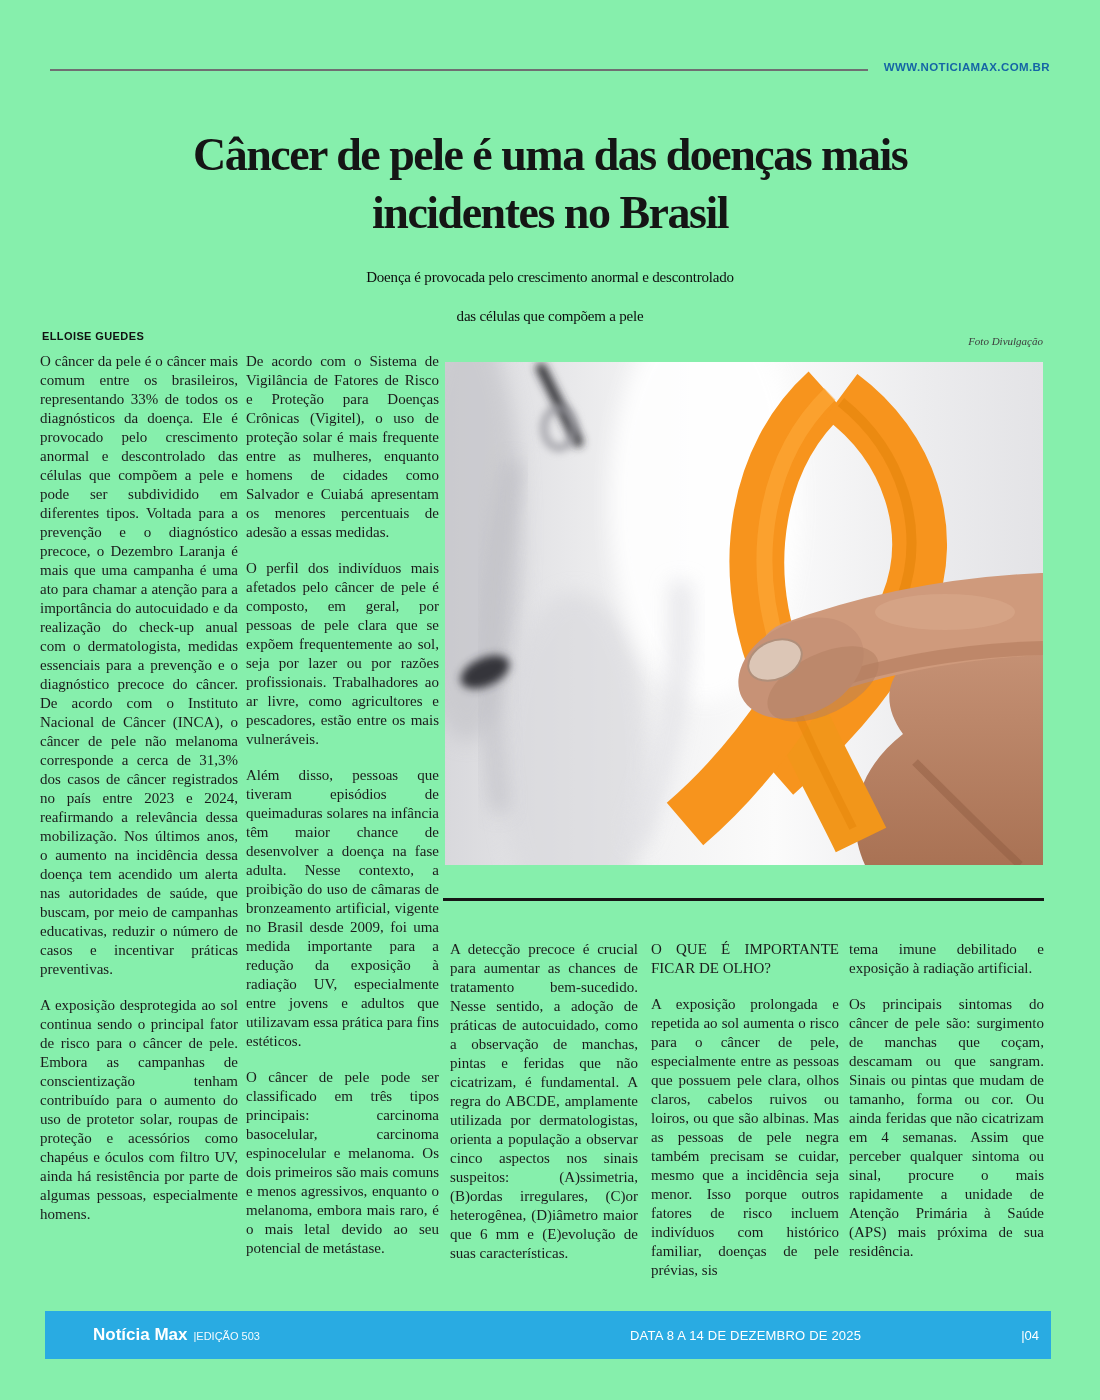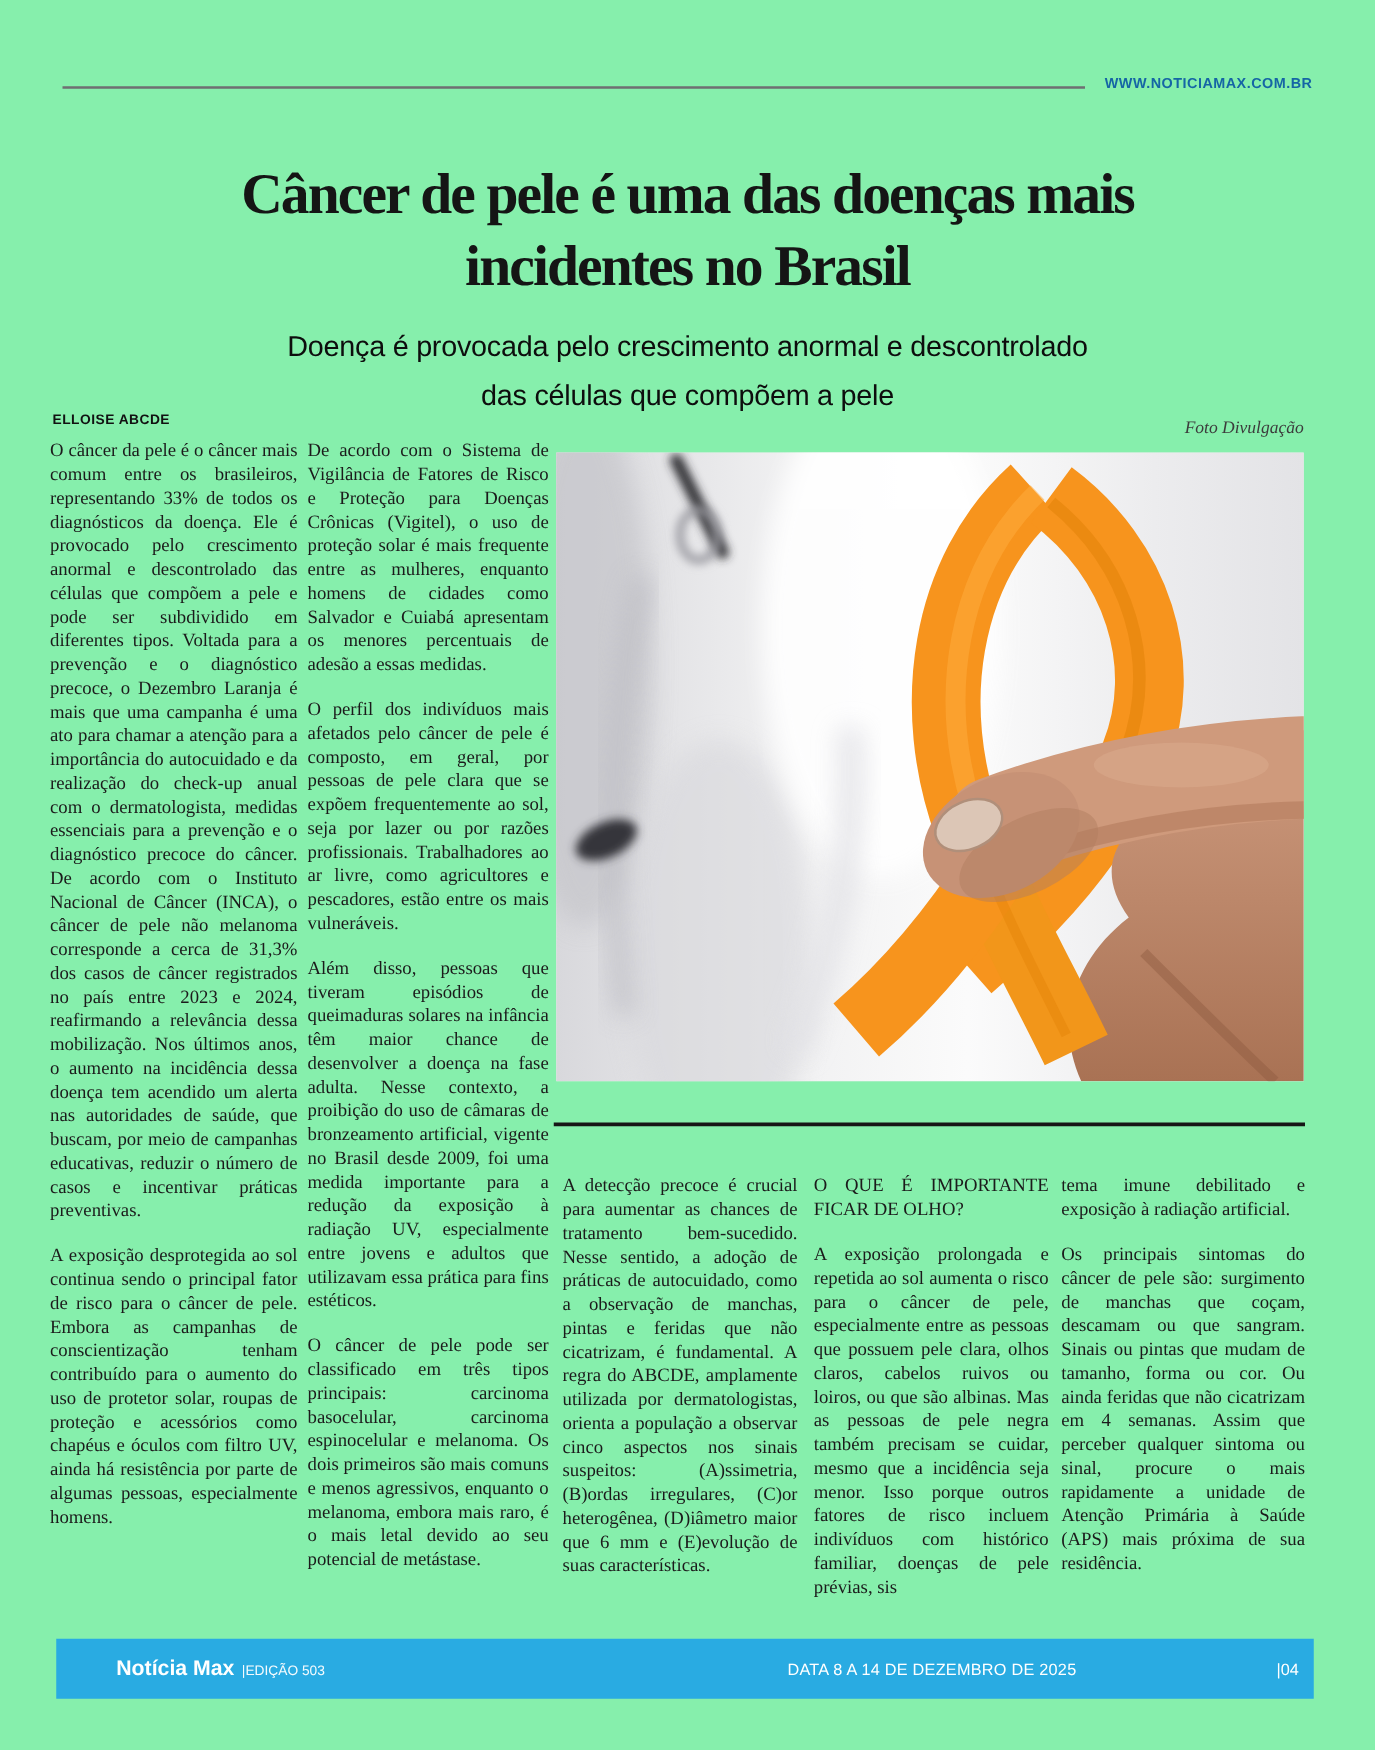--- a/index.html
+++ b/index.html
@@ -15,26 +15,26 @@
 
   
   #kicker{left:42px;top:80px;font-family:"Liberation Sans",sans-serif;font-size:24px;
           font-weight:800;letter-spacing:-.2px;color:#15599E;}
 
   
   #headline{left:0;top:126px;width:1100px;text-align:center;font-weight:bold;
             font-size:46px;line-height:58px;letter-spacing:-1.5px;color:#151515;}
   
   #subtitle{left:0;top:258px;width:1100px;text-align:center;
-            font-family:Liberation Sans, sans-serif;font-size:23px;line-height:39px;
+            font-family:Liberation Serif, serif;font-size:15px;line-height:39px;
             letter-spacing:-.2px;color:#0d0d0d;}
 
   #byline{left:42px;top:330px;font-family:"Liberation Sans",sans-serif;font-size:11px;
           font-weight:bold;letter-spacing:.4px;color:#111;}
-  #photo-credit{top:335px;right:57px;font-style:italic;font-size:14px;color:#3c3c3c;margin-left:29px;}
+  #photo-credit{top:335px;right:57px;font-style:italic;font-size:11px;color:#3c3c3c;margin-left:29px;}
 
   
   .col{font-size:15px;line-height:19px;text-align:justify;overflow:hidden;font-family:Liberation Serif, serif;}
   .col p{margin:0 0 17px 0;}
   #col1{left:40px;top:352px;width:198px;height:938px;}
   #col2{left:246px;top:352px;width:193px;height:938px;}
   #col3{left:450px;top:940px;width:188px;height:348px;}
   #col4{left:651px;top:940px;width:188px;height:348px;}
   #col5{left:849px;top:940px;width:195px;height:348px;}
   .col .subhead{margin:0 0 17px 0;text-transform:none;}
@@ -65,21 +65,21 @@
   <div id="headline" class="abs">
     <div>Câncer de pele é uma das doenças mais</div>
     <div>incidentes no Brasil</div>
   </div>
 
   <div id="subtitle" class="abs">
     <div>Doença é provocada pelo crescimento anormal e descontrolado</div>
     <div>das células que compõem a pele</div>
   </div>
 
-  <div id="byline" class="abs">ELLOISE ABCDE</div>
+  <div id="byline" class="abs">ELLOISE GUEDES</div>
   <div id="photo-credit" class="abs">Foto Divulgação</div>
 
   <div id="col1" class="abs col">
     <p>O câncer da pele é o câncer mais comum entre os brasileiros, representando 33% de todos os diagnósticos da doença. Ele é provocado pelo crescimento anormal e descontrolado das células que compõem a pele e pode ser subdividido em diferentes tipos. Voltada para a prevenção e o diagnóstico precoce, o Dezembro Laranja é mais que uma campanha é uma ato para chamar a atenção para a importância do autocuidado e da realização do check-up anual com o dermatologista, medidas essenciais para a prevenção e o diagnóstico precoce do câncer. De acordo com o Instituto Nacional de Câncer (INCA), o câncer de pele não melanoma corresponde a cerca de 31,3% dos casos de câncer registrados no país entre 2023 e 2024, reafirmando a relevância dessa mobilização. Nos últimos anos, o aumento na incidência dessa doença tem acendido um alerta nas autoridades de saúde, que buscam, por meio de campanhas educativas, reduzir o número de casos e incentivar práticas preventivas.</p>
     <p>A exposição desprotegida ao sol continua sendo o principal fator de risco para o câncer de pele. Embora as campanhas de conscientização tenham contribuído para o aumento do uso de protetor solar, roupas de proteção e acessórios como chapéus e óculos com filtro UV, ainda há resistência por parte de algumas pessoas, especialmente homens.</p>
   </div>
 
   <div id="col2" class="abs col">
     <p>De acordo com o Sistema de Vigilância de Fatores de Risco e Proteção para Doenças Crônicas (Vigitel), o uso de proteção solar é mais frequente entre as mulheres, enquanto homens de cidades como Salvador e Cuiabá apresentam os menores percentuais de adesão a essas medidas.</p>
     <p>O perfil dos indivíduos mais afetados pelo câncer de pele é composto, em geral, por pessoas de pele clara que se expõem frequentemente ao sol, seja por lazer ou por razões profissionais. Trabalhadores ao ar livre, como agricultores e pescadores, estão entre os mais vulneráveis.</p>

